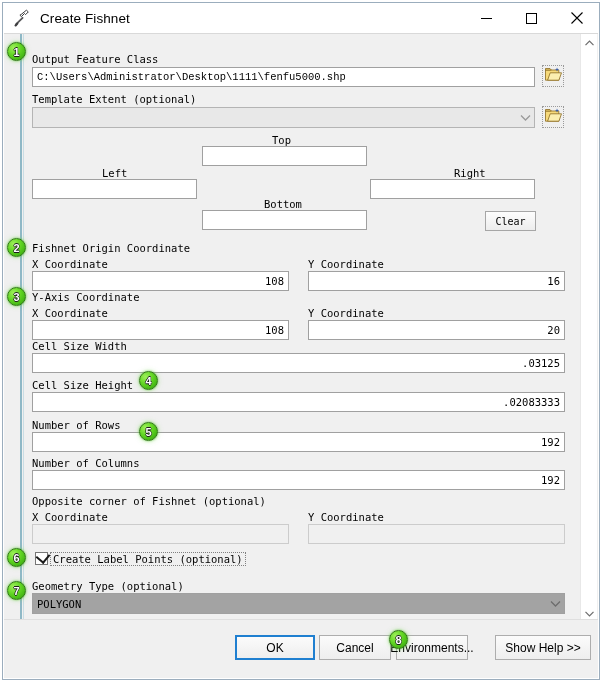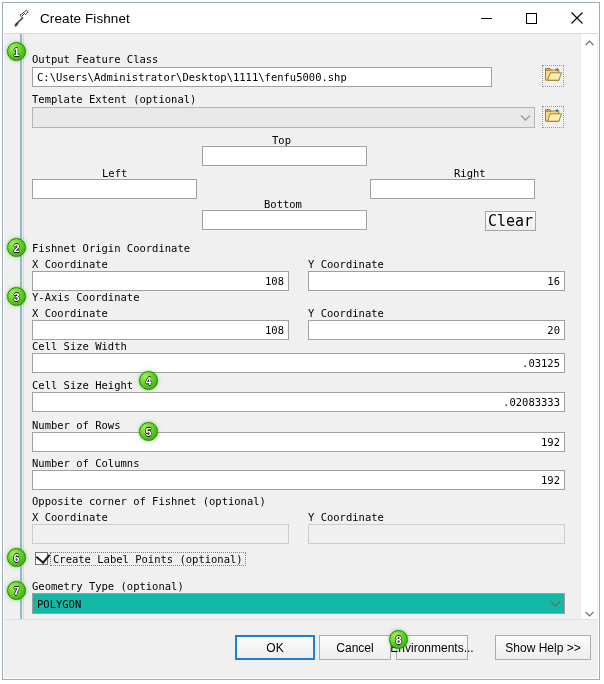--- a/index.html
+++ b/index.html
@@ -148,21 +148,21 @@
     background: #f0f0f0;
     border: 1px solid #cccccc;
   }
 
   
   .combo {
     position: absolute;
     box-sizing: border-box;
     height: 21px;
     border: 1px solid #a0a0a0;
-    background: #14b8a6;
+    background: #a3a3a3;
     display: flex;
     align-items: center;
     font-family: "DejaVu Sans Mono", monospace;
     font-size: 10.5px;
   }
   .combo .val { padding-left: 4px; flex: 1; }
   .combo .arrow {
     width: 18px;
     text-align: center;
     color: #6d6d6d;
@@ -186,21 +186,21 @@
   }
 
   
   .btn {
     position: absolute;
     box-sizing: border-box;
     background: linear-gradient(#fdfdfd,#ededed);
     border: 1px solid #a6a6a6;
     display: flex; align-items: center; justify-content: center;
     font-family: "DejaVu Sans Mono", monospace;
-    font-size: 15px;
+    font-size: 10px;
     color: #000;
   }
 
   
   .chk-wrap {
     position: absolute;
     display: flex; align-items: flex-start;
   }
   .chk-box {
     width: 13px; height: 13px;
@@ -302,21 +302,21 @@
             <path d="M0.5 0.5 L11.5 11.5 M11.5 0.5 L0.5 11.5" stroke="currentColor" stroke-width="1.1"></path>
           </svg>
       </div>
     </div>
   </div>
 
   <div class="dlg-body">
     <div class="panel"></div>
 
     <div class="lbl" style="left:28px; top:19px;">Output Feature Class</div>
-    <div class="fld" style="left:28px; top:33px; width:460px;">
+    <div class="fld" style="left:28px; top:33px; width:503px;font-family:Liberation Mono, monospace;">
       <span class="val">C:\Users\Administrator\Desktop\1111\fenfu5000.shp</span>
     </div>
     <div class="folderbtn" style="left:538px; top:31px;">
       <span>
         <svg width="17" height="15" viewBox="0 0 17 15">
           <path d="M0.5 3 L0.5 13.2 L13.8 13.2 L13.8 3 Z" fill="#f6d97a" stroke="#8a6a20" stroke-width="0.8"></path>
           <path d="M0.5 3 L0.5 1.5 L5 1.5 L6.3 3 Z" fill="#f6d97a" stroke="#8a6a20" stroke-width="0.8"></path>
           <path d="M2.6 13.2 L5.2 5.8 L16.5 5.8 L13.9 13.2 Z" fill="#fbeeb0" stroke="#8a6a20" stroke-width="0.8"></path>
           <path d="M12 0.6 L12.7 2.3 L14.4 2.6 L12.7 3 L12 4.6 L11.4 3 L9.7 2.6 L11.4 2.3 Z" fill="#2c55a8"></path>
         </svg>

